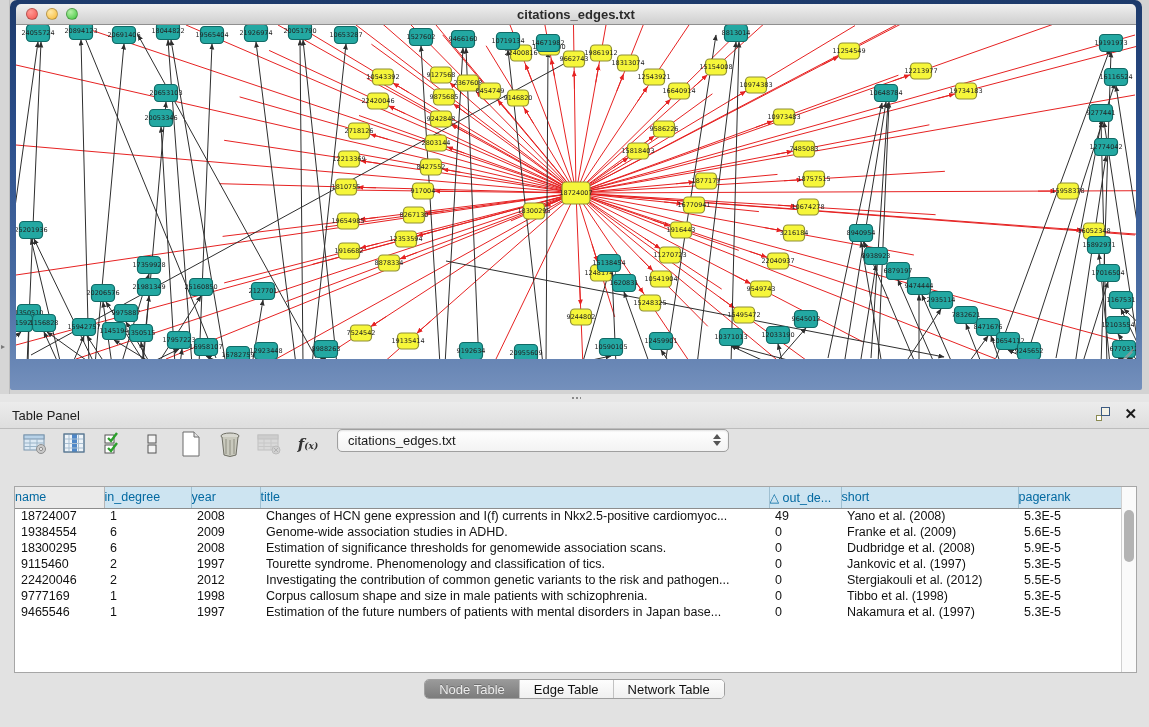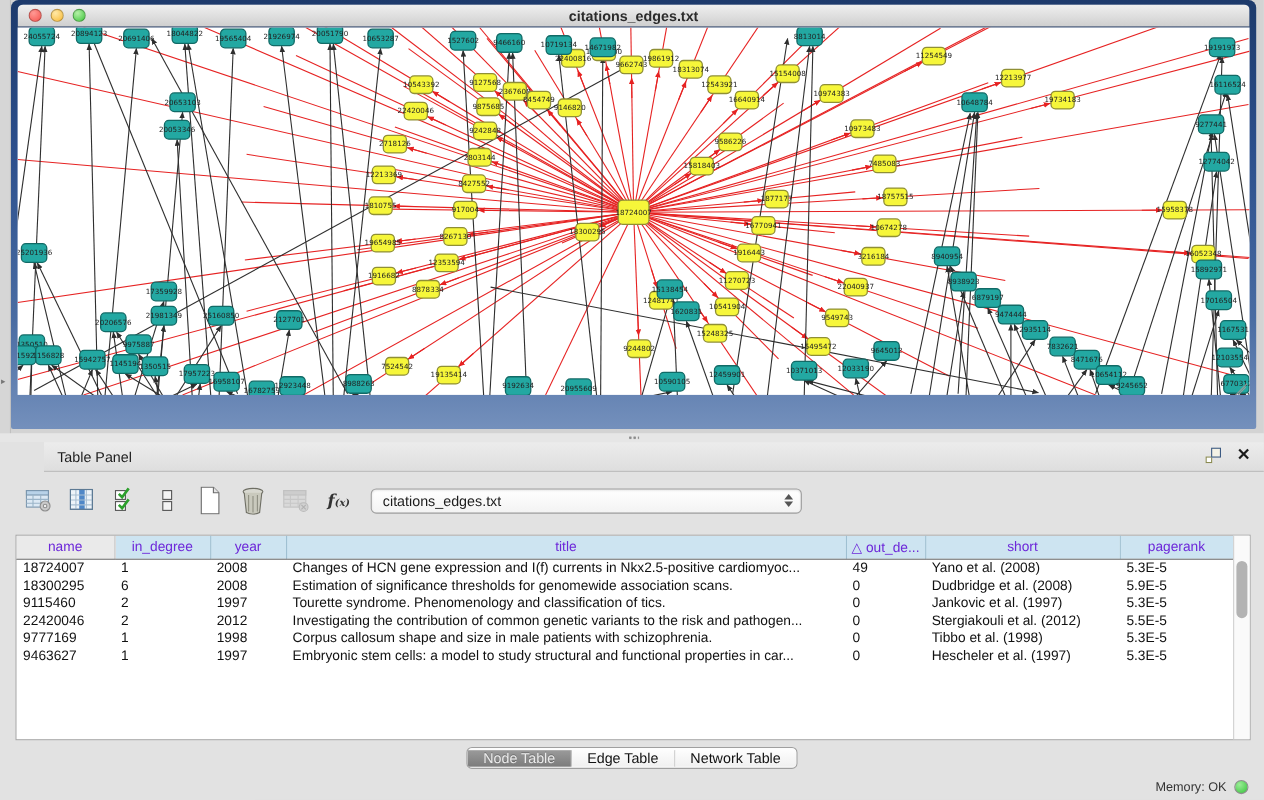--- a/index.html
+++ b/index.html
@@ -30,52 +30,52 @@
   .resize-grip i:nth-child(2){ width:10px; left:3px; top:11px;}
 
   
   .splitter { position:absolute; left:0; top:394px; width:1149px; height:8px; background:#e6e6e6; }
   .grip-dots { position:absolute; left:571px; top:2px; width:10px; height:4px;
     background:radial-gradient(circle, #8a8a8a 1px, transparent 1.4px); background-size:4px 4px; }
 
   
   .table-panel { position:absolute; left:0; top:402px; width:1149px; height:325px; background:#e2e2e2; }
   .panel-header { position:relative; height:27px; background:linear-gradient(#ececec,#dedede);
-    border-bottom:1px solid #bcbcbc; display:flex; align-items:center;margin-left:40px; }
+    border-bottom:1px solid #bcbcbc; display:flex; align-items:center; }
   .panel-title { font-size:13px; color:#1c1c1c; margin-left:12px; }
   .panel-header-icons { position:absolute; right:12px; top:5px; display:flex; gap:14px; align-items:center; }
   .float-ic { position:relative; width:14px; height:14px; display:inline-block; }
   .float-ic .sq1 { position:absolute; right:0; top:0; width:9px; height:9px; border:1.5px solid #3c5a82; background:#f4f2e6;}
   .float-ic .sq2 { position:absolute; left:0; bottom:0; width:6px; height:6px; border:1.5px solid #8a8a52; background:#fff;}
   .close-x { font-size:15px; font-weight:bold; color:#1a1a1a; line-height:14px; cursor:default; }
 
-  .toolbar { position:relative; height:52px; display:flex; align-items:center; }
+  .toolbar { position:relative; height:52px; display:flex; }
   .tb-btn { width:30px; height:30px; display:flex; align-items:center; justify-content:center; margin-left:9px; }
   .tb-btn:first-child { margin-left:20px; }
   .fx { font-family:"DejaVu Serif", serif; font-style:italic; font-weight:bold; font-size:15px; color:#333; }
   .fx small { font-size:9px; font-style:italic; }
   .combo { position:relative; margin-left:14px; width:392px; height:23px; border:1px solid #9f9f9f; border-radius:5px;
     background:linear-gradient(#ffffff,#f3f3f3); box-shadow:inset 0 1px 2px rgba(0,0,0,.12);
     display:flex; align-items:center; font-size:13px; color:#1b1b1b; padding-left:10px; }
   .combo .arrows { position:absolute; right:7px; top:4px; display:flex; flex-direction:column; gap:2px; }
   .combo .arrows i { width:0; height:0; border-left:4px solid transparent; border-right:4px solid transparent; }
   .combo .arrows .up { border-bottom:5px solid #555; }
   .combo .arrows .dn { border-top:5px solid #555; }
 
   .table-wrap { position:absolute; left:14px; top:84px; width:1123px; height:187px; background:#ffffff; border:1px solid #a6a6a6; }
   table.grid { border-collapse:collapse; table-layout:fixed; width:1106px; font-size:12.5px; }
   table.grid th { height:21px; background:#cde4f1; border-right:1px solid #9fc0d2; border-bottom:1px solid #8d8d8d;
-    font-weight:normal; color:#6d28d9; text-align:center; overflow:hidden; white-space:nowrap; }
+    font-weight:normal; color:#0369a1; text-align:left; overflow:hidden; white-space:nowrap; }
   table.grid th.first { background:#eaeaea; border-right:1px solid #b5b5b5; }
   table.grid td { height:16px; padding:0 0 0 6px; color:#111; white-space:nowrap; overflow:hidden; text-overflow:clip; }
   .vscroll { position:absolute; right:0; top:0; width:15px; height:185px; background:#fafafa; border-left:1px solid #d0d0d0; }
   .vthumb { position:absolute; left:2px; top:23px; width:10px; height:52px; border-radius:6px; background:#b3b3b3; }
 
   .tabs-row { position:absolute; left:0; top:277px; width:1149px; display:flex; justify-content:center; }
-  .seg { display:flex; height:20px; border:1px solid #9f9f9f; border-radius:5px; overflow:hidden; background:#fdfdfd;align-items:center; }
+  .seg { display:flex; height:20px; border:1px solid #9f9f9f; border-radius:5px; overflow:hidden; background:#fdfdfd; }
   .seg .tab { padding:0 14px; display:flex; align-items:center; font-size:13px; color:#111; background:linear-gradient(#fdfdfd,#f0f0f0); border-right:1px solid #c2c2c2; }
   .seg .tab:last-child { border-right:none; }
   .seg .tab.active { background:linear-gradient(#9a9a9a,#7c7c7c); color:#ececec; text-shadow:0 -1px 0 rgba(0,0,0,.25); }
 
   .statusbar { position:absolute; left:0; top:302px; width:1149px; height:23px; display:flex; align-items:center; justify-content:flex-end; }
   .mem-label { font-size:11.5px; color:#333; margin-right:7px; }
   .mem-dot { width:13px; height:13px; border-radius:50%; margin-right:14px;
     background:radial-gradient(circle at 35% 30%, #8ee88a, #35c23a); border:1px solid #8f8f8f; }
 
   
@@ -910,20 +910,29 @@
             <tr>
               <td>18724007</td>
               <td>1</td>
               <td>2008</td>
               <td>Changes of HCN gene expression and I(f) currents in Nkx2.5-positive cardiomyoc...</td>
               <td>49</td>
               <td>Yano et al. (2008)</td>
               <td>5.3E-5</td>
             </tr>
             <tr>
+              <td>19384554</td>
+              <td>6</td>
+              <td>2009</td>
+              <td>Genome-wide association studies in ADHD.</td>
+              <td>0</td>
+              <td>Franke et al. (2009)</td>
+              <td>5.6E-5</td>
+            </tr>
+            <tr>
               <td>18300295</td>
               <td>6</td>
               <td>2008</td>
               <td>Estimation of significance thresholds for genomewide association scans.</td>
               <td>0</td>
               <td>Dudbridge et al. (2008)</td>
               <td>5.9E-5</td>
             </tr>
             <tr>
               <td>9115460</td>
@@ -946,41 +955,37 @@
             <tr>
               <td>9777169</td>
               <td>1</td>
               <td>1998</td>
               <td>Corpus callosum shape and size in male patients with schizophrenia.</td>
               <td>0</td>
               <td>Tibbo et al. (1998)</td>
               <td>5.3E-5</td>
             </tr>
             <tr>
-              <td>9463627</td>
+              <td>9465546</td>
               <td>1</td>
               <td>1997</td>
-              <td>Embryonic stem cells: a model to study structural and functional properties in car...</td>
+              <td>Estimation of the future numbers of patients with mental disorders in Japan base...</td>
               <td>0</td>
-              <td>Hescheler et al. (1997)</td>
+              <td>Nakamura et al. (1997)</td>
               <td>5.3E-5</td>
             </tr>
           </tbody>
         </table>
       <div class="vscroll">
         <div class="vthumb"></div>
       </div>
     </div>
 
     <div class="tabs-row">
       <div class="seg" id="seg-tabs">
           <div class="tab active">Node Table</div>
           <div class="tab">Edge Table</div>
           <div class="tab">Network Table</div>
         </div>
     </div>
 
-    <div class="statusbar">
-      <span class="mem-label">Memory: OK</span>
-      <span class="mem-dot" style="background: radial-gradient(circle at 35% 30%, rgb(155, 237, 151), rgb(53, 194, 58));"></span>
-    </div>
   </div>
 </div>
 
 </body></html>

